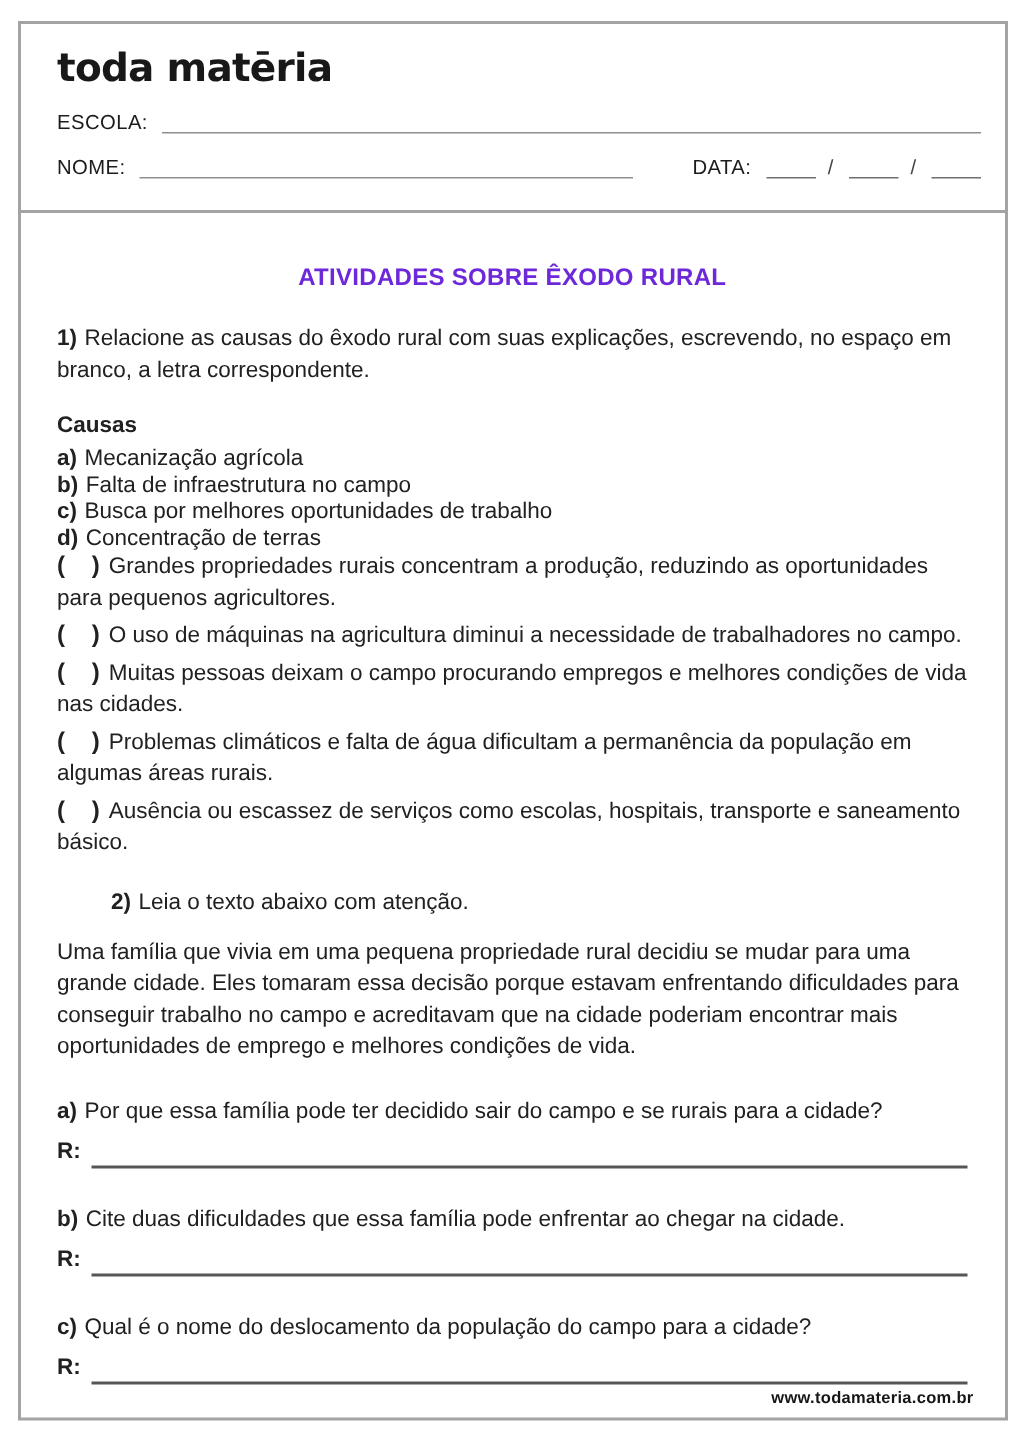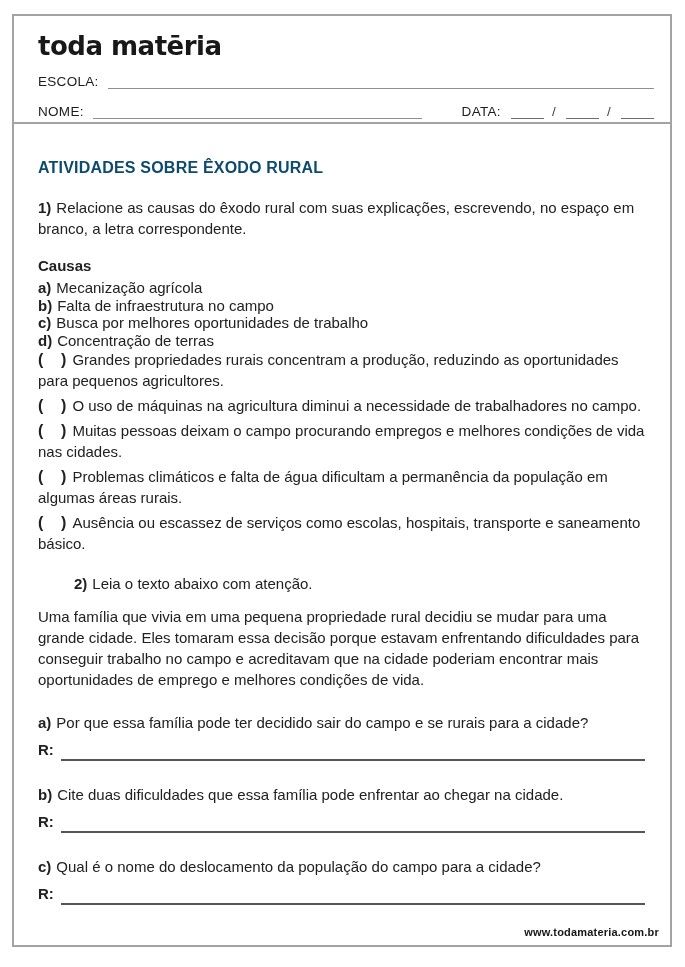--- a/index.html
+++ b/index.html
@@ -14,21 +14,21 @@
   .frame {
     position: absolute;
     left: 12px; top: 14px;
     width: 660px; height: 933px;
     border: 2px solid #a3a3a3;
     box-sizing: border-box;
     background: #ffffff;
   }
   
   .header {
-    height: 108px;
+    height: 126px;
     box-sizing: border-box;
     border-bottom: 2px solid #a3a3a3;
     padding: 15px 16px 0 24px;
   }
   .logo {
     font-family: "DejaVu Sans", sans-serif;
     font-weight: bold;
     font-size: 26px;
     letter-spacing: -0.5px;
     color: #181818;
@@ -56,26 +56,26 @@
     margin-left: 10px;
   }
   .slash { margin-left: 8px; color: #444; }
   
   .content {
     padding: 20px 25px 0 24px;
     font-size: 15px;
     line-height: 21px;
   }
   .title {
-    text-align: left;
+    text-align: center;
     font-size: 16px;
     font-weight: bold;
     letter-spacing: 0.2px;
     margin: 13px 0 19px 0;
-    color: #0c4a6e;
+    color: #6d28d9;
   }
   .para { margin: 0 0 10px 0; }
   .bold-letter { font-weight: bold; margin-right: 5px; }
   .subhead {
     font-size: 15px;
     font-weight: bold;
     margin: 16px 0 3px 0;
   }
   .cause { margin: 0; line-height: 17.6px; }
   .expl  { margin: 0 0 4px 0; }
@@ -97,21 +97,21 @@
   .answer-label { font-weight: bold; }
   .answer-line {
     flex: 1;
     border-bottom: 2px solid #565656;
     height: 1em;
     margin-left: 7px;
     margin-bottom: -1px;
   }
   .footer {
     position: absolute;
-    right: 11px;
+    right: 21px;
     bottom: 7px;
     font-size: 11px;
     font-weight: bold;
     letter-spacing: 0.2px;
     color: #161616;
   }
 </style>
 </head>
 <body>
 

